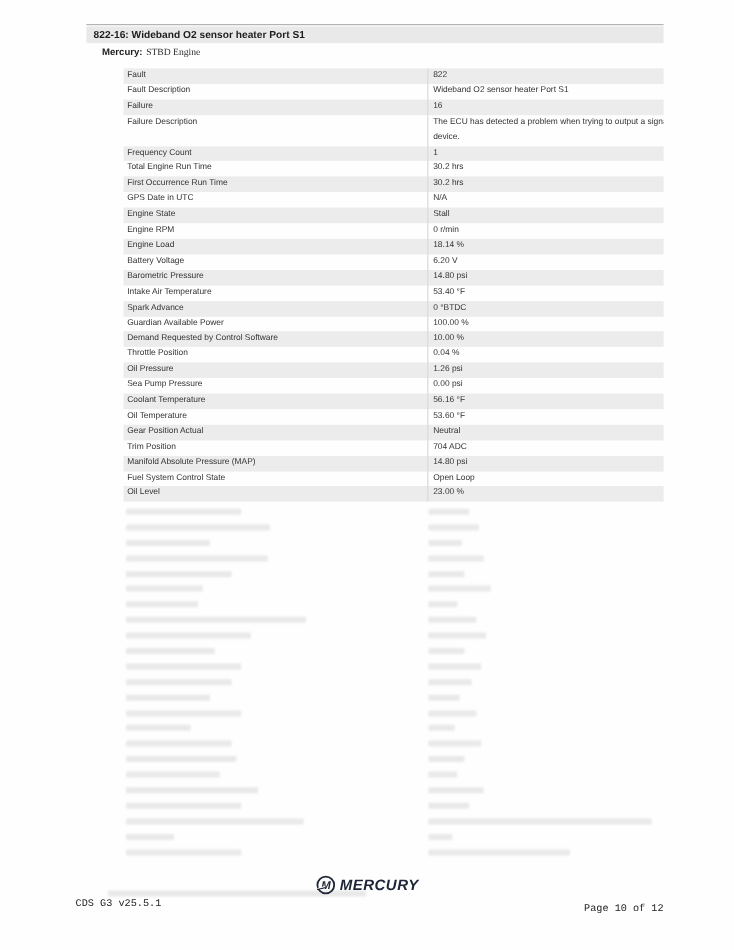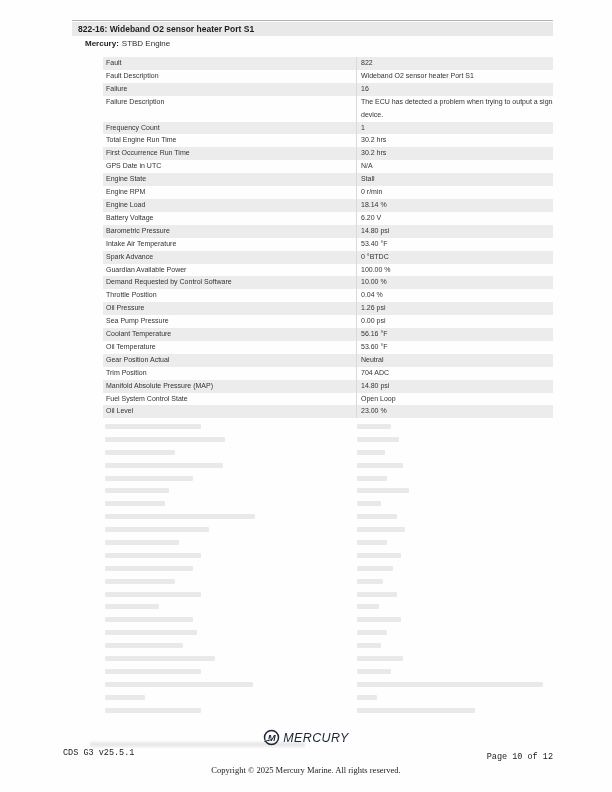--- a/index.html
+++ b/index.html
@@ -38,21 +38,21 @@
 
   
   .module-line {
     position: absolute;
     left: 85px; top: 38px;
     font-size: 8px;
     line-height: 12px;
     white-space: nowrap;
   }
   .module-line .mod-label { font-weight: bold; color: #1d1d1d; }
-  .module-line .mod-value { color: #2e2e2e; margin-left: 3px; }
+  .module-line .mod-value { color: #2e2e2e; margin-left: 3px; font-family: Liberation Serif, serif; }
 
   
   .fault-table {
     position: absolute;
     left: 103px; top: 57px;
     width: 450px;
   }
   .trow { display: flex; align-items: stretch; }
   .trow.stripe { background: #ececec; }
   .tcell {
@@ -114,21 +114,21 @@
   .brand-lockup {
     position: absolute;
     left: 0; right: 0; top: 729px;
     display: flex;
     justify-content: center;
     align-items: center;
     gap: 3px;
   }
   .brand-name {
     font-family: "Liberation Sans", sans-serif;
-    font-weight: normal;
+    font-weight: bold;
     font-style: italic;
     font-size: 12.5px;
     letter-spacing: 0.4px;
     color: #1d2536;
     line-height: 16px;
   }
   .footer-copyright {
     position: absolute;
     left: 0; right: 0; top: 765px;
     text-align: center;
@@ -368,15 +368,14 @@
       <circle cx="8.5" cy="8.5" r="7" fill="none" stroke="#1d2536" stroke-width="1.5"></circle>
       <text x="8.7" y="12.2" text-anchor="middle" font-family="Liberation Sans, sans-serif" font-size="9.5" font-weight="bold" font-style="italic" fill="#1d2536">M</text>
       <path d="M1.5 11.5 L8 10" stroke="#fefefe" stroke-width="1.2" fill="none"></path>
       <path d="M1.2 12.3 L8.5 10.6" stroke="#1d2536" stroke-width="0.9" fill="none"></path>
     </svg>
     <span class="brand-name">MERCURY</span>
   </div>
 
   <div class="footer-page">Page 10 of 12</div>
 
-  <div class="footer-copyright">Copyright © 2025 Mercury Marine. All rights reserved.</div>
 
 </div>
 
 </body></html>

